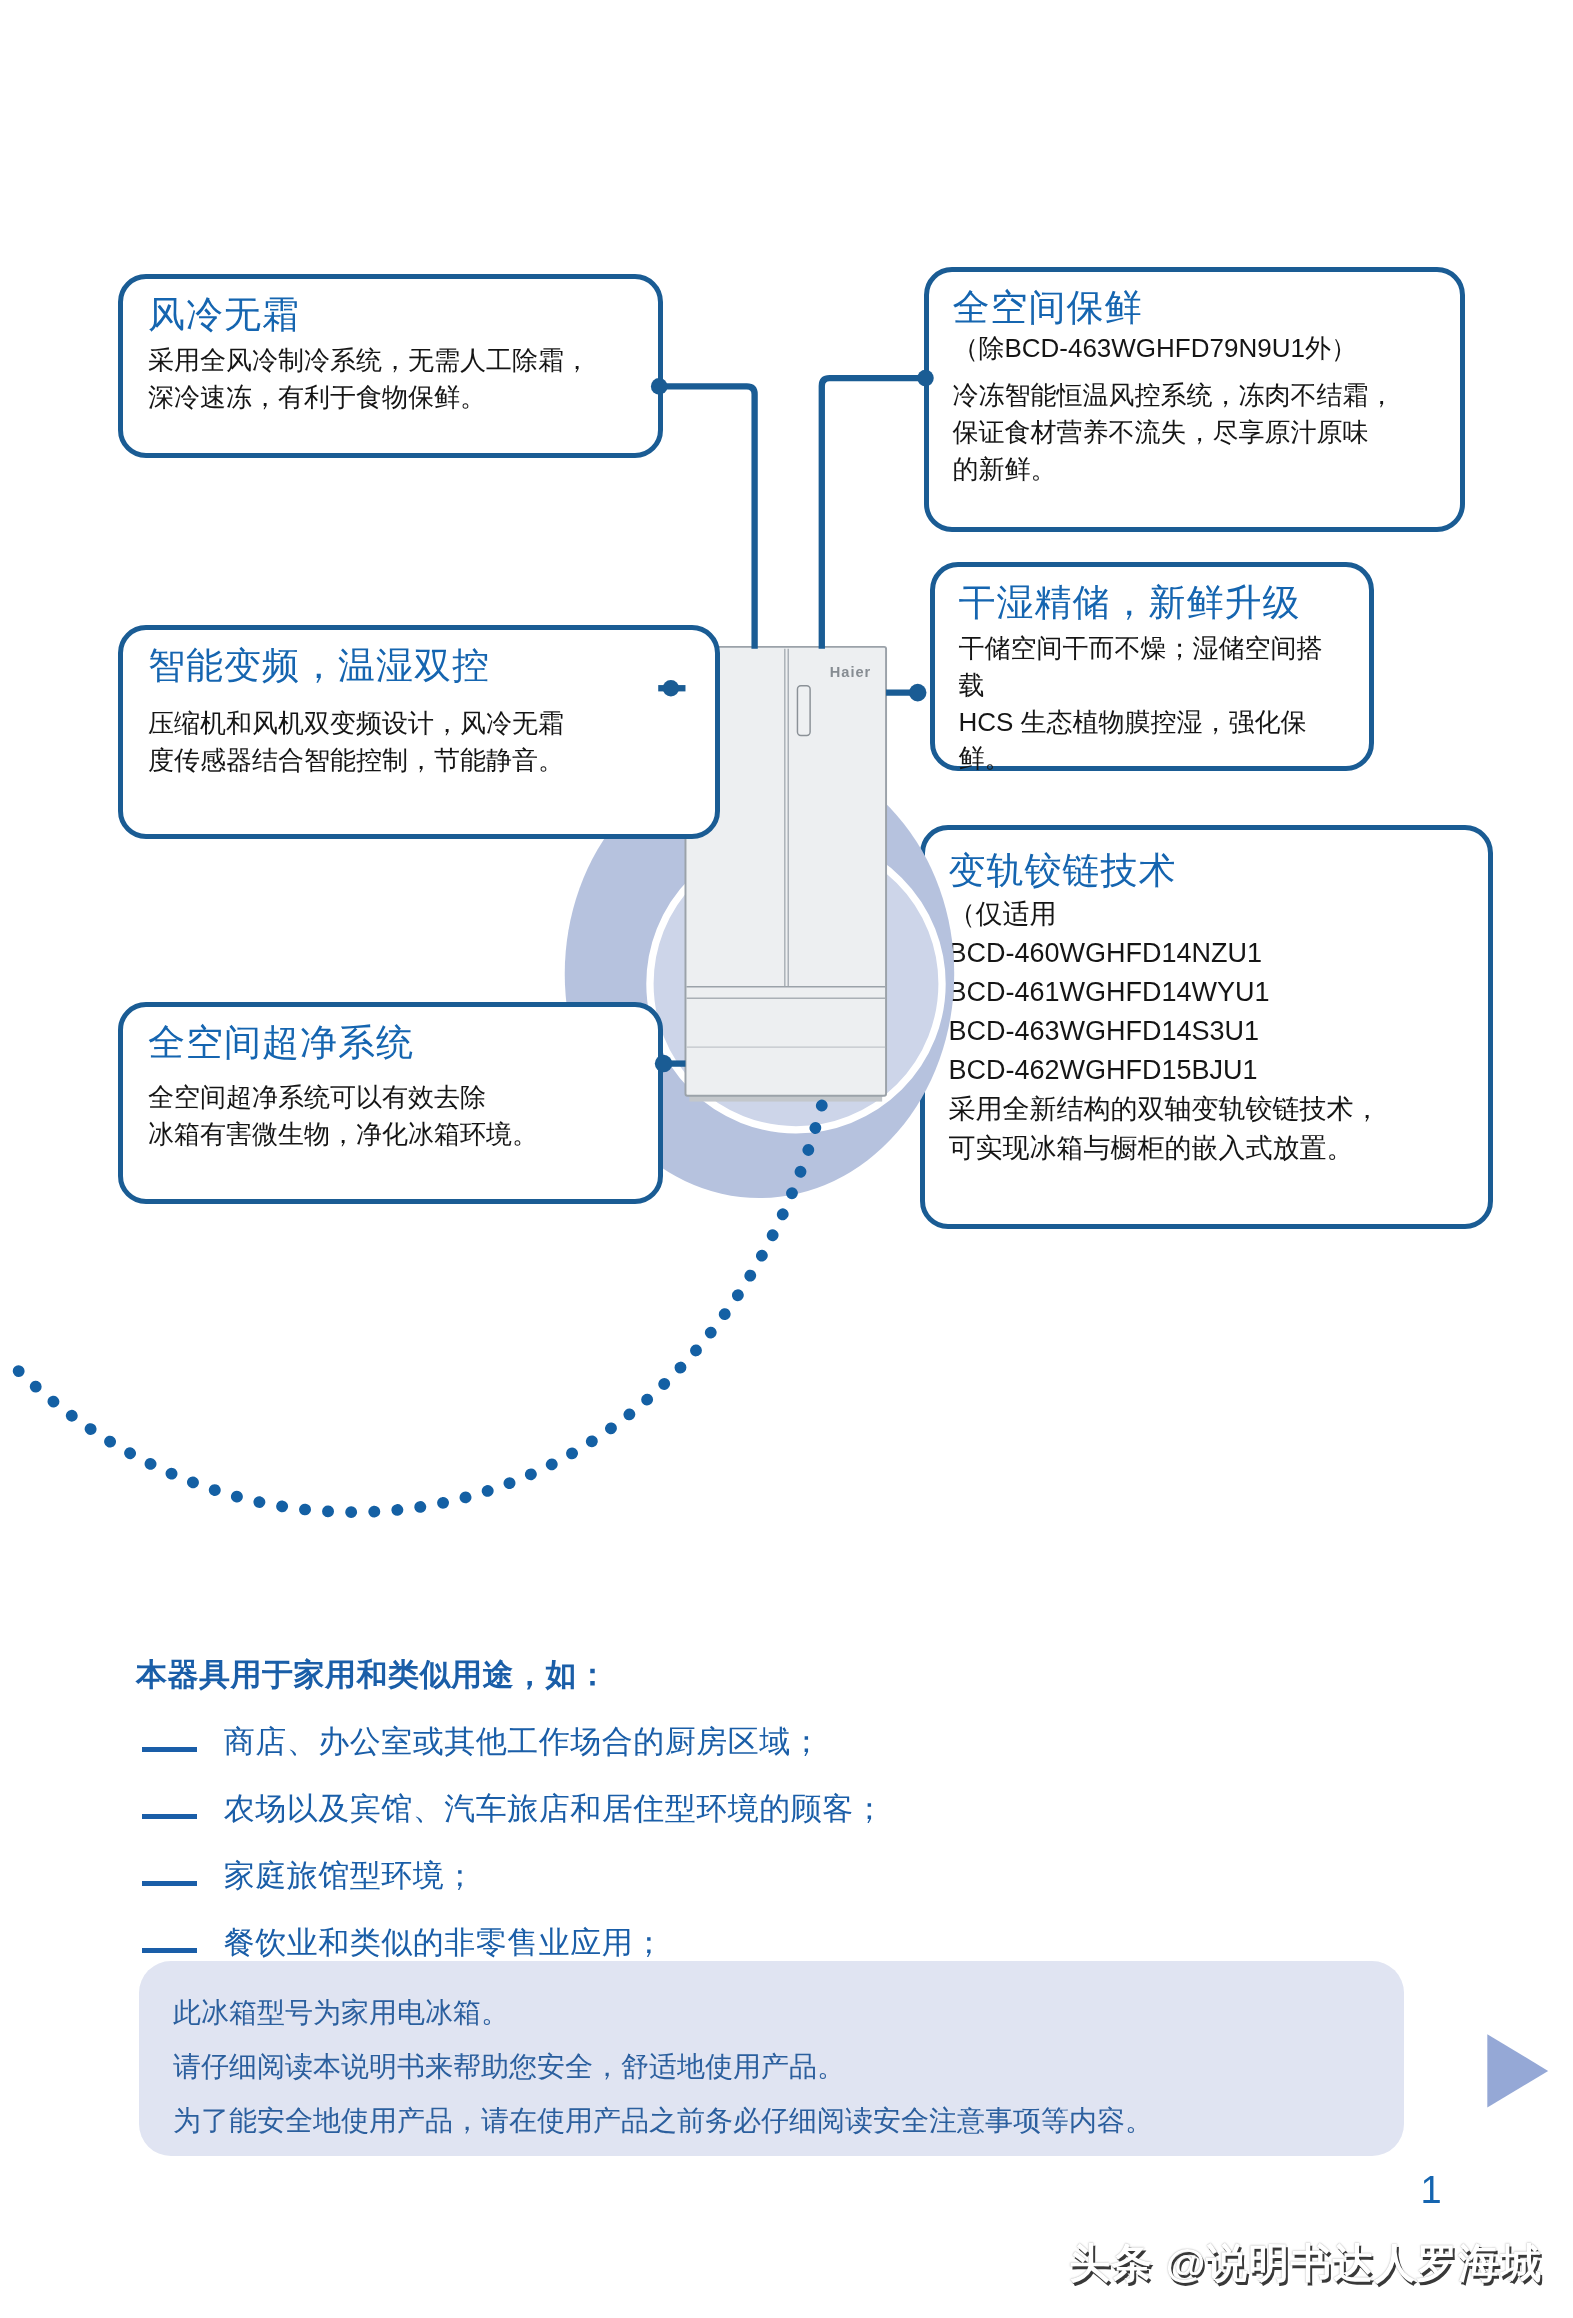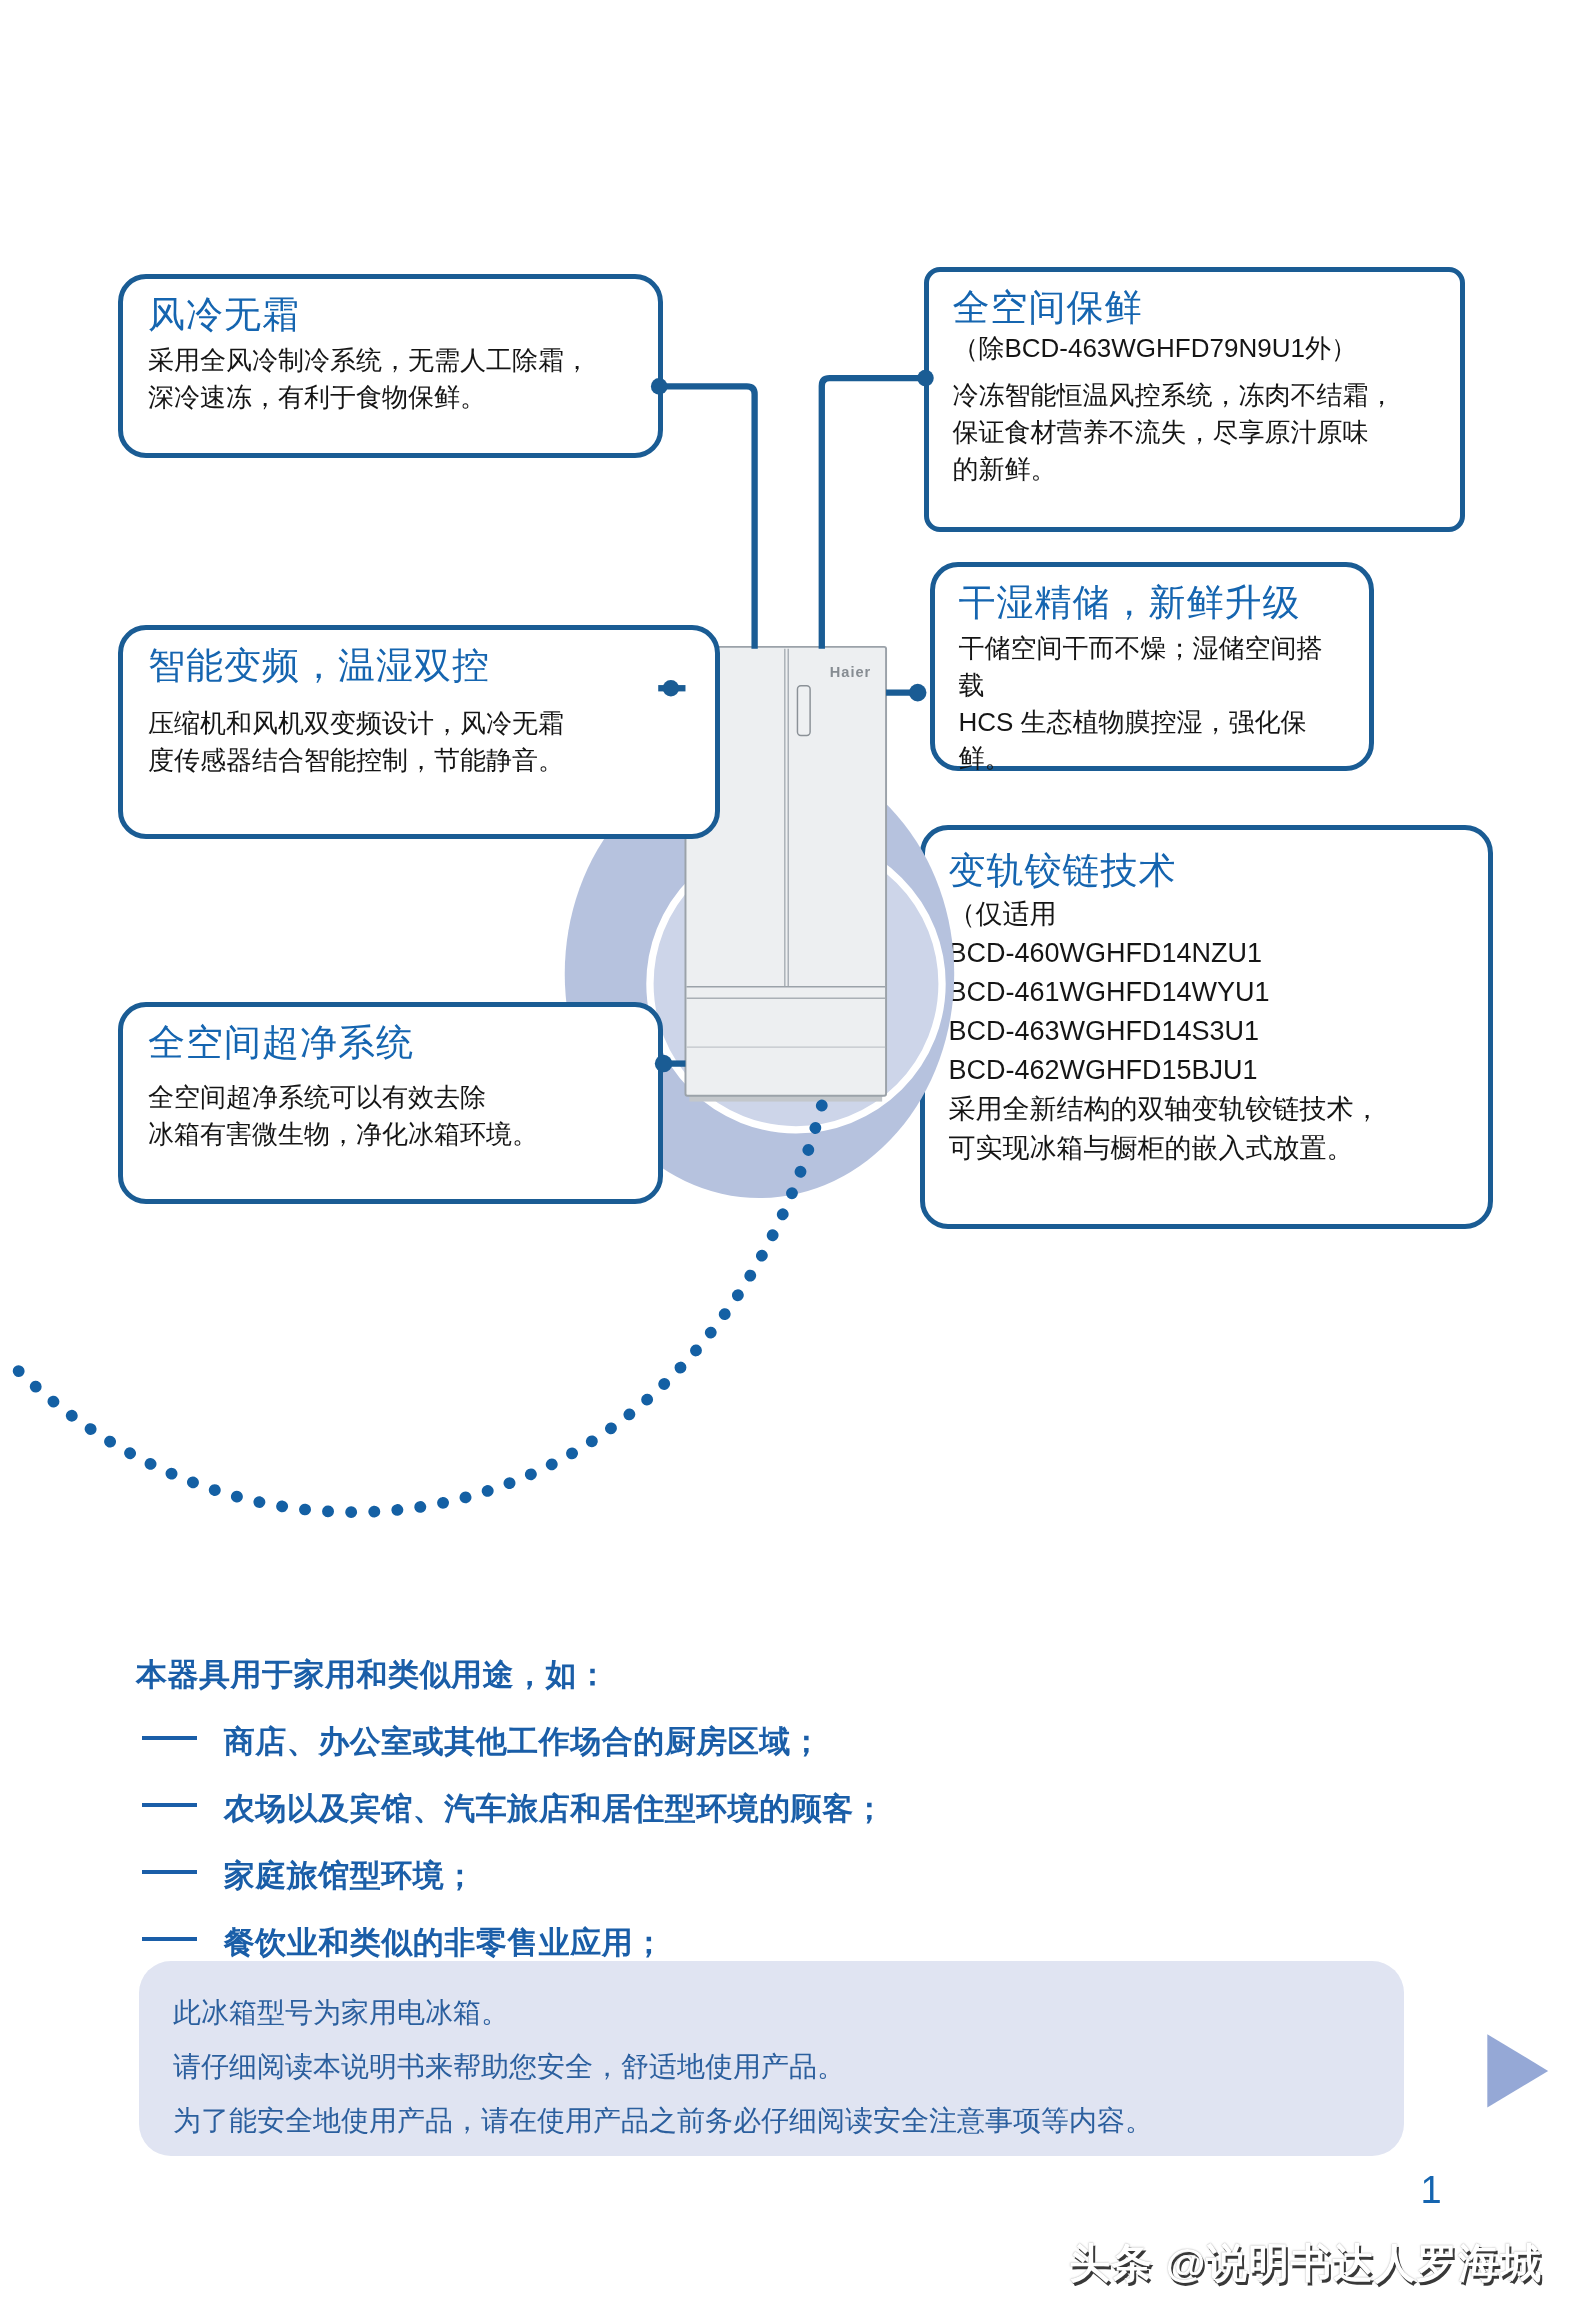--- a/index.html
+++ b/index.html
@@ -10,34 +10,34 @@
 
   .feature-box{
     position:absolute;box-sizing:border-box;background:#ffffff;
     border:5.4px solid #1a5c94;border-radius:28px;padding:12.7px 25px;
   }
   .feature-box .title{color:#1565b0;font-size:37px;font-weight:400;line-height:1.22;letter-spacing:1px;}
   .feature-box .sub{color:#151515;font-size:26px;line-height:1.42;margin-top:2.9px;white-space:pre-line;}
   .feature-box .body{color:#151515;font-size:26px;line-height:1.42;margin-top:4.9px;white-space:pre-line;}
 
   #b1{left:118px;top:274px;width:545px;height:184px;}
-  #b2{left:924px;top:267px;width:541px;height:265px;padding-left:23.4px;border-radius:16px;}
+  #b2{left:924px;top:267px;width:541px;height:265px;padding-left:23.4px;}
   #b2 .sub{margin-top:0px;}
   #b2 .body{margin-top:10px;}
   #b3{left:118px;top:625px;width:602px;height:214px;}
   #b3 .body{margin-top:17.5px;}
   #b4{left:918px;top:562px;width:444px;height:209px;padding-left:23.4px;margin-left:12px;}
   #b5{left:118px;top:1002px;width:545px;height:202px;}
   #b5 .body{margin-top:14.6px;}
   #b6{left:920px;top:825px;width:573px;height:404px;padding-top:17.5px;padding-left:23.4px;}
   #b6 .sub{font-size:27px;line-height:1.45;margin-top:1.9px;}
 
   #usage{position:absolute;left:136px;top:1654px;width:1169px;z-index:4;}
   #usage .intro{color:#1a5ea8;font-size:31px;font-weight:600;letter-spacing:0.5px;}
-  .usage-item{display:flex;align-items:flex-start;margin-top:25px;color:#1a5ea8;font-size:31px;font-weight:700;letter-spacing:0.5px;}
+  .usage-item{display:flex;align-items:center;margin-top:25px;color:#1a5ea8;font-size:31px;font-weight:400;letter-spacing:0.5px;}
   .usage-dash{flex:0 0 auto;width:55px;height:4.9px;background:#1a5ea8;margin:14.6px 27px 0 5.8px;}
 
   #note-box{
     position:absolute;left:139px;top:1961px;width:1265px;height:195px;z-index:4;
     background:#e0e4f2;border-radius:32px;box-sizing:border-box;
     padding:25px 34px;color:#2b5f9e;font-size:28px;line-height:1.93;white-space:pre-line;
   }
   #page-num{position:absolute;left:1397px;top:2169px;width:68px;text-align:center;z-index:4;color:#1565b0;font-size:38px;}
   #watermark{
     position:absolute;left:1069px;top:2236px;z-index:4;

